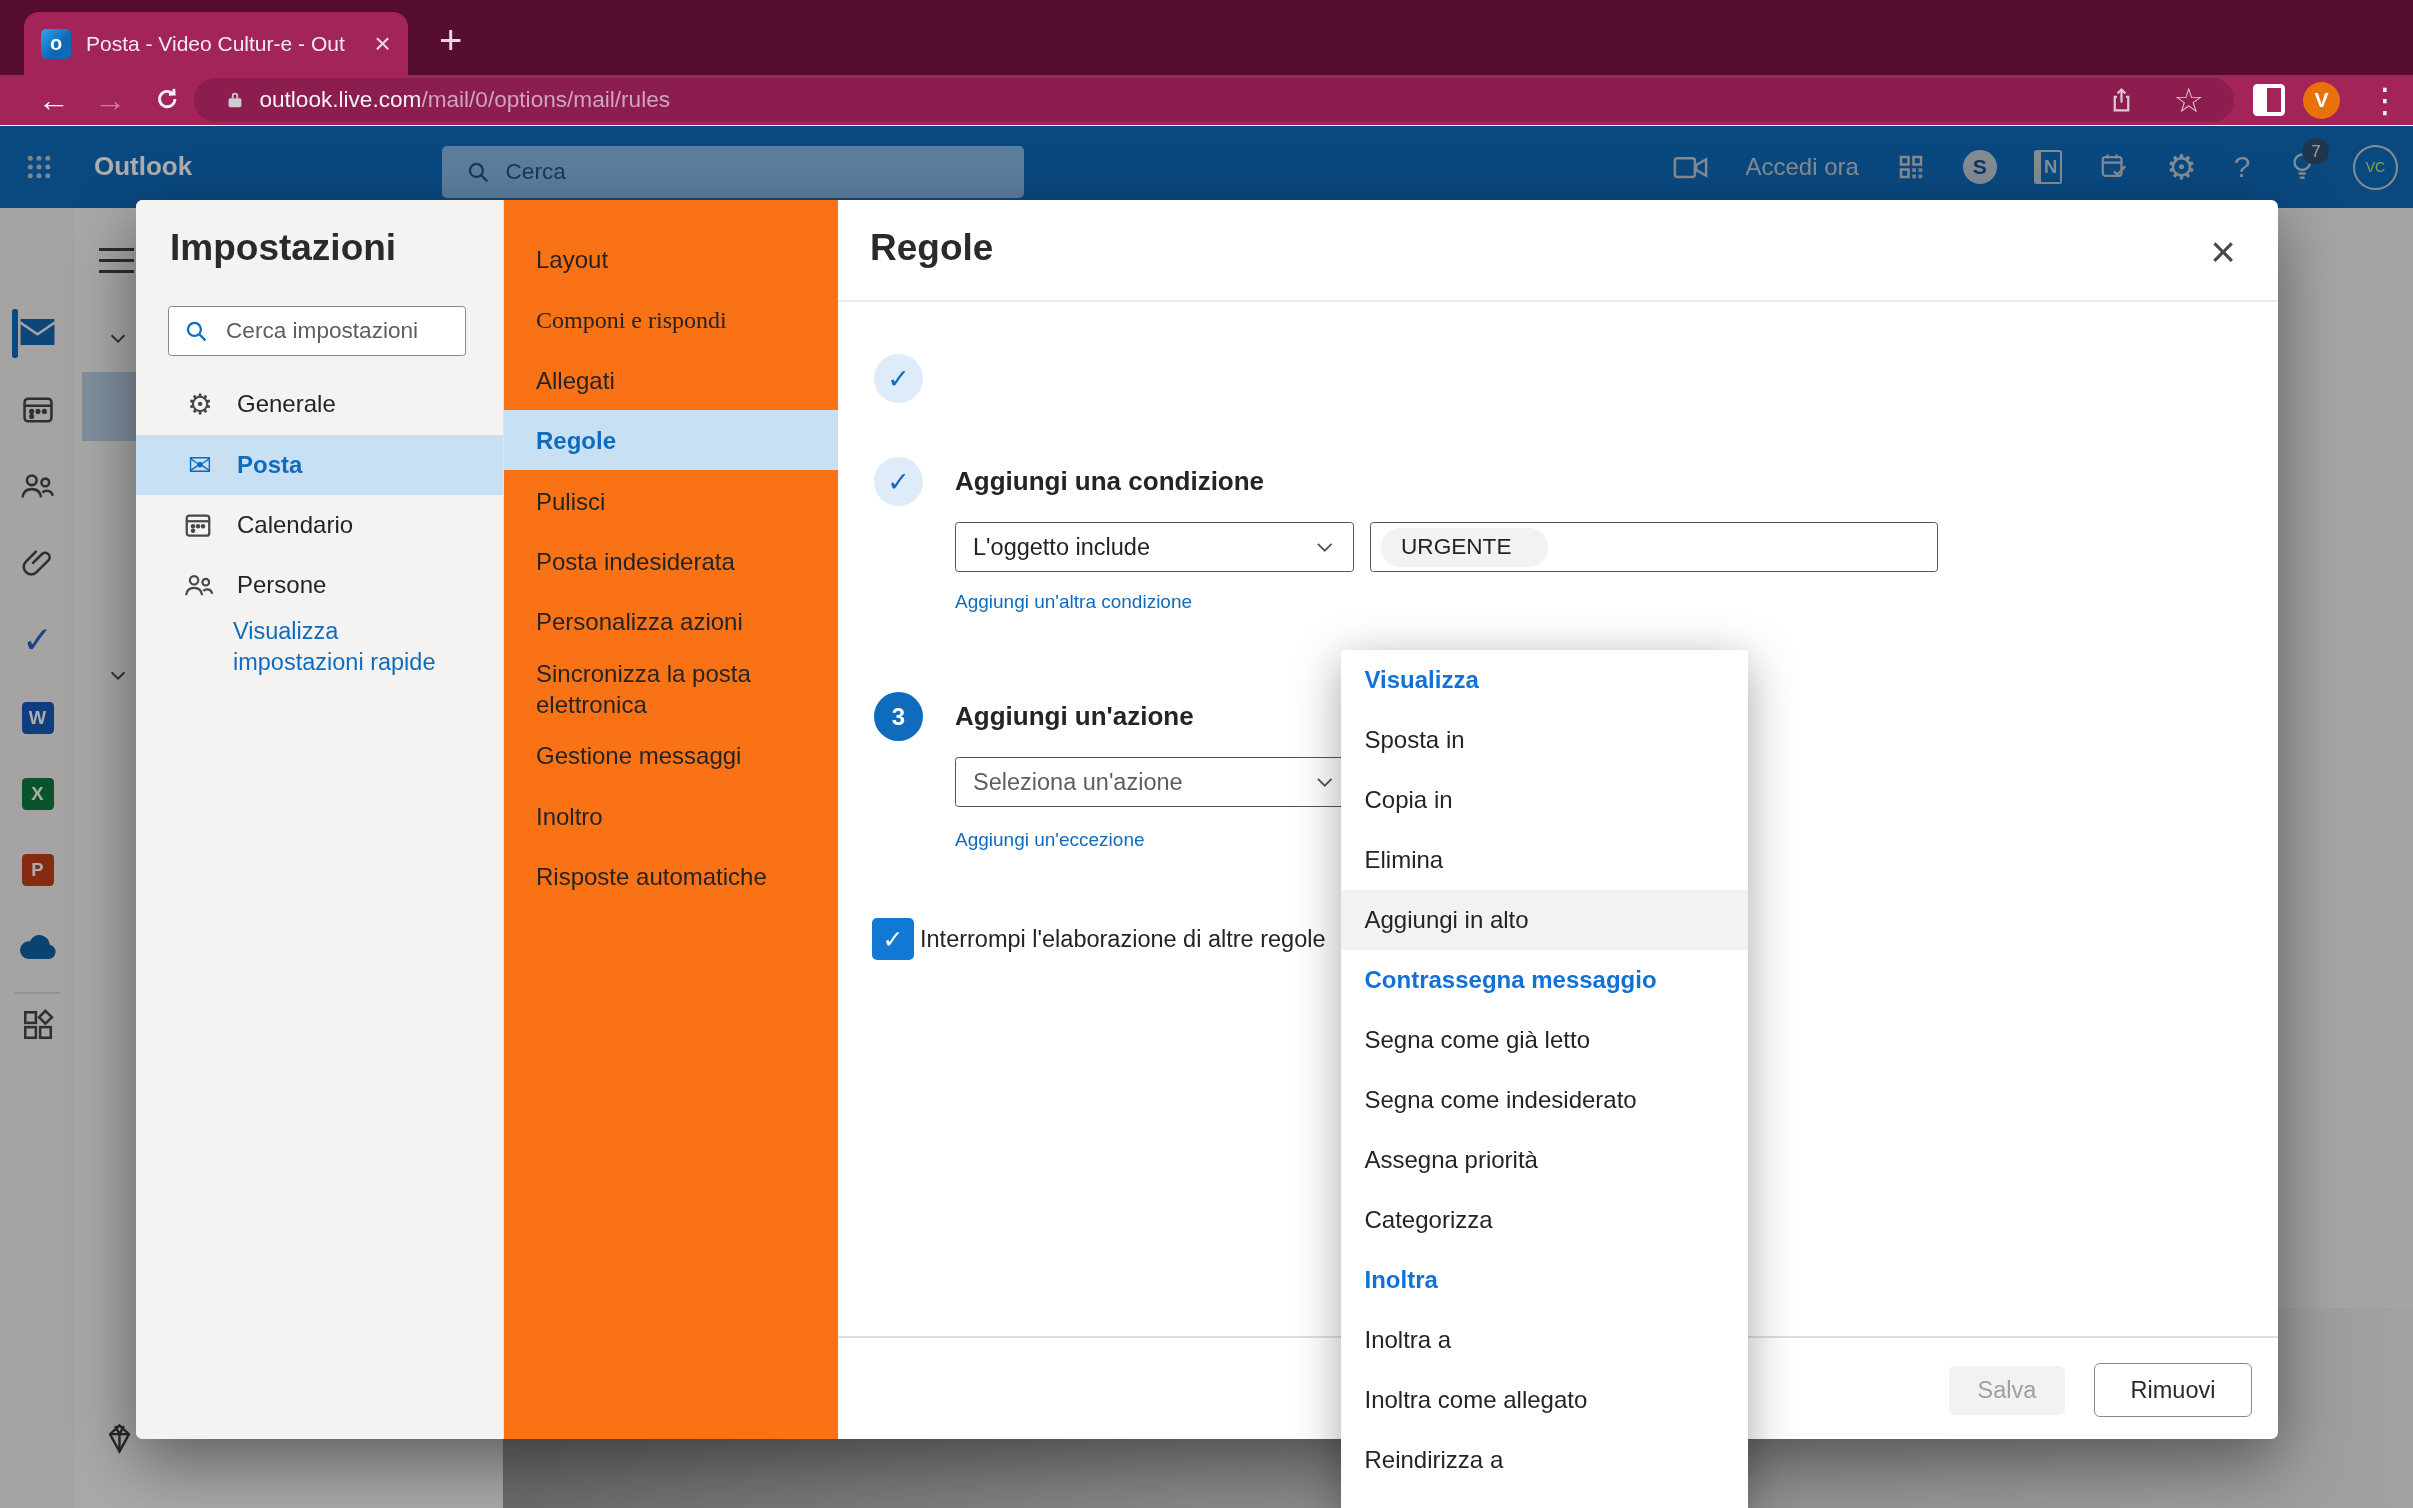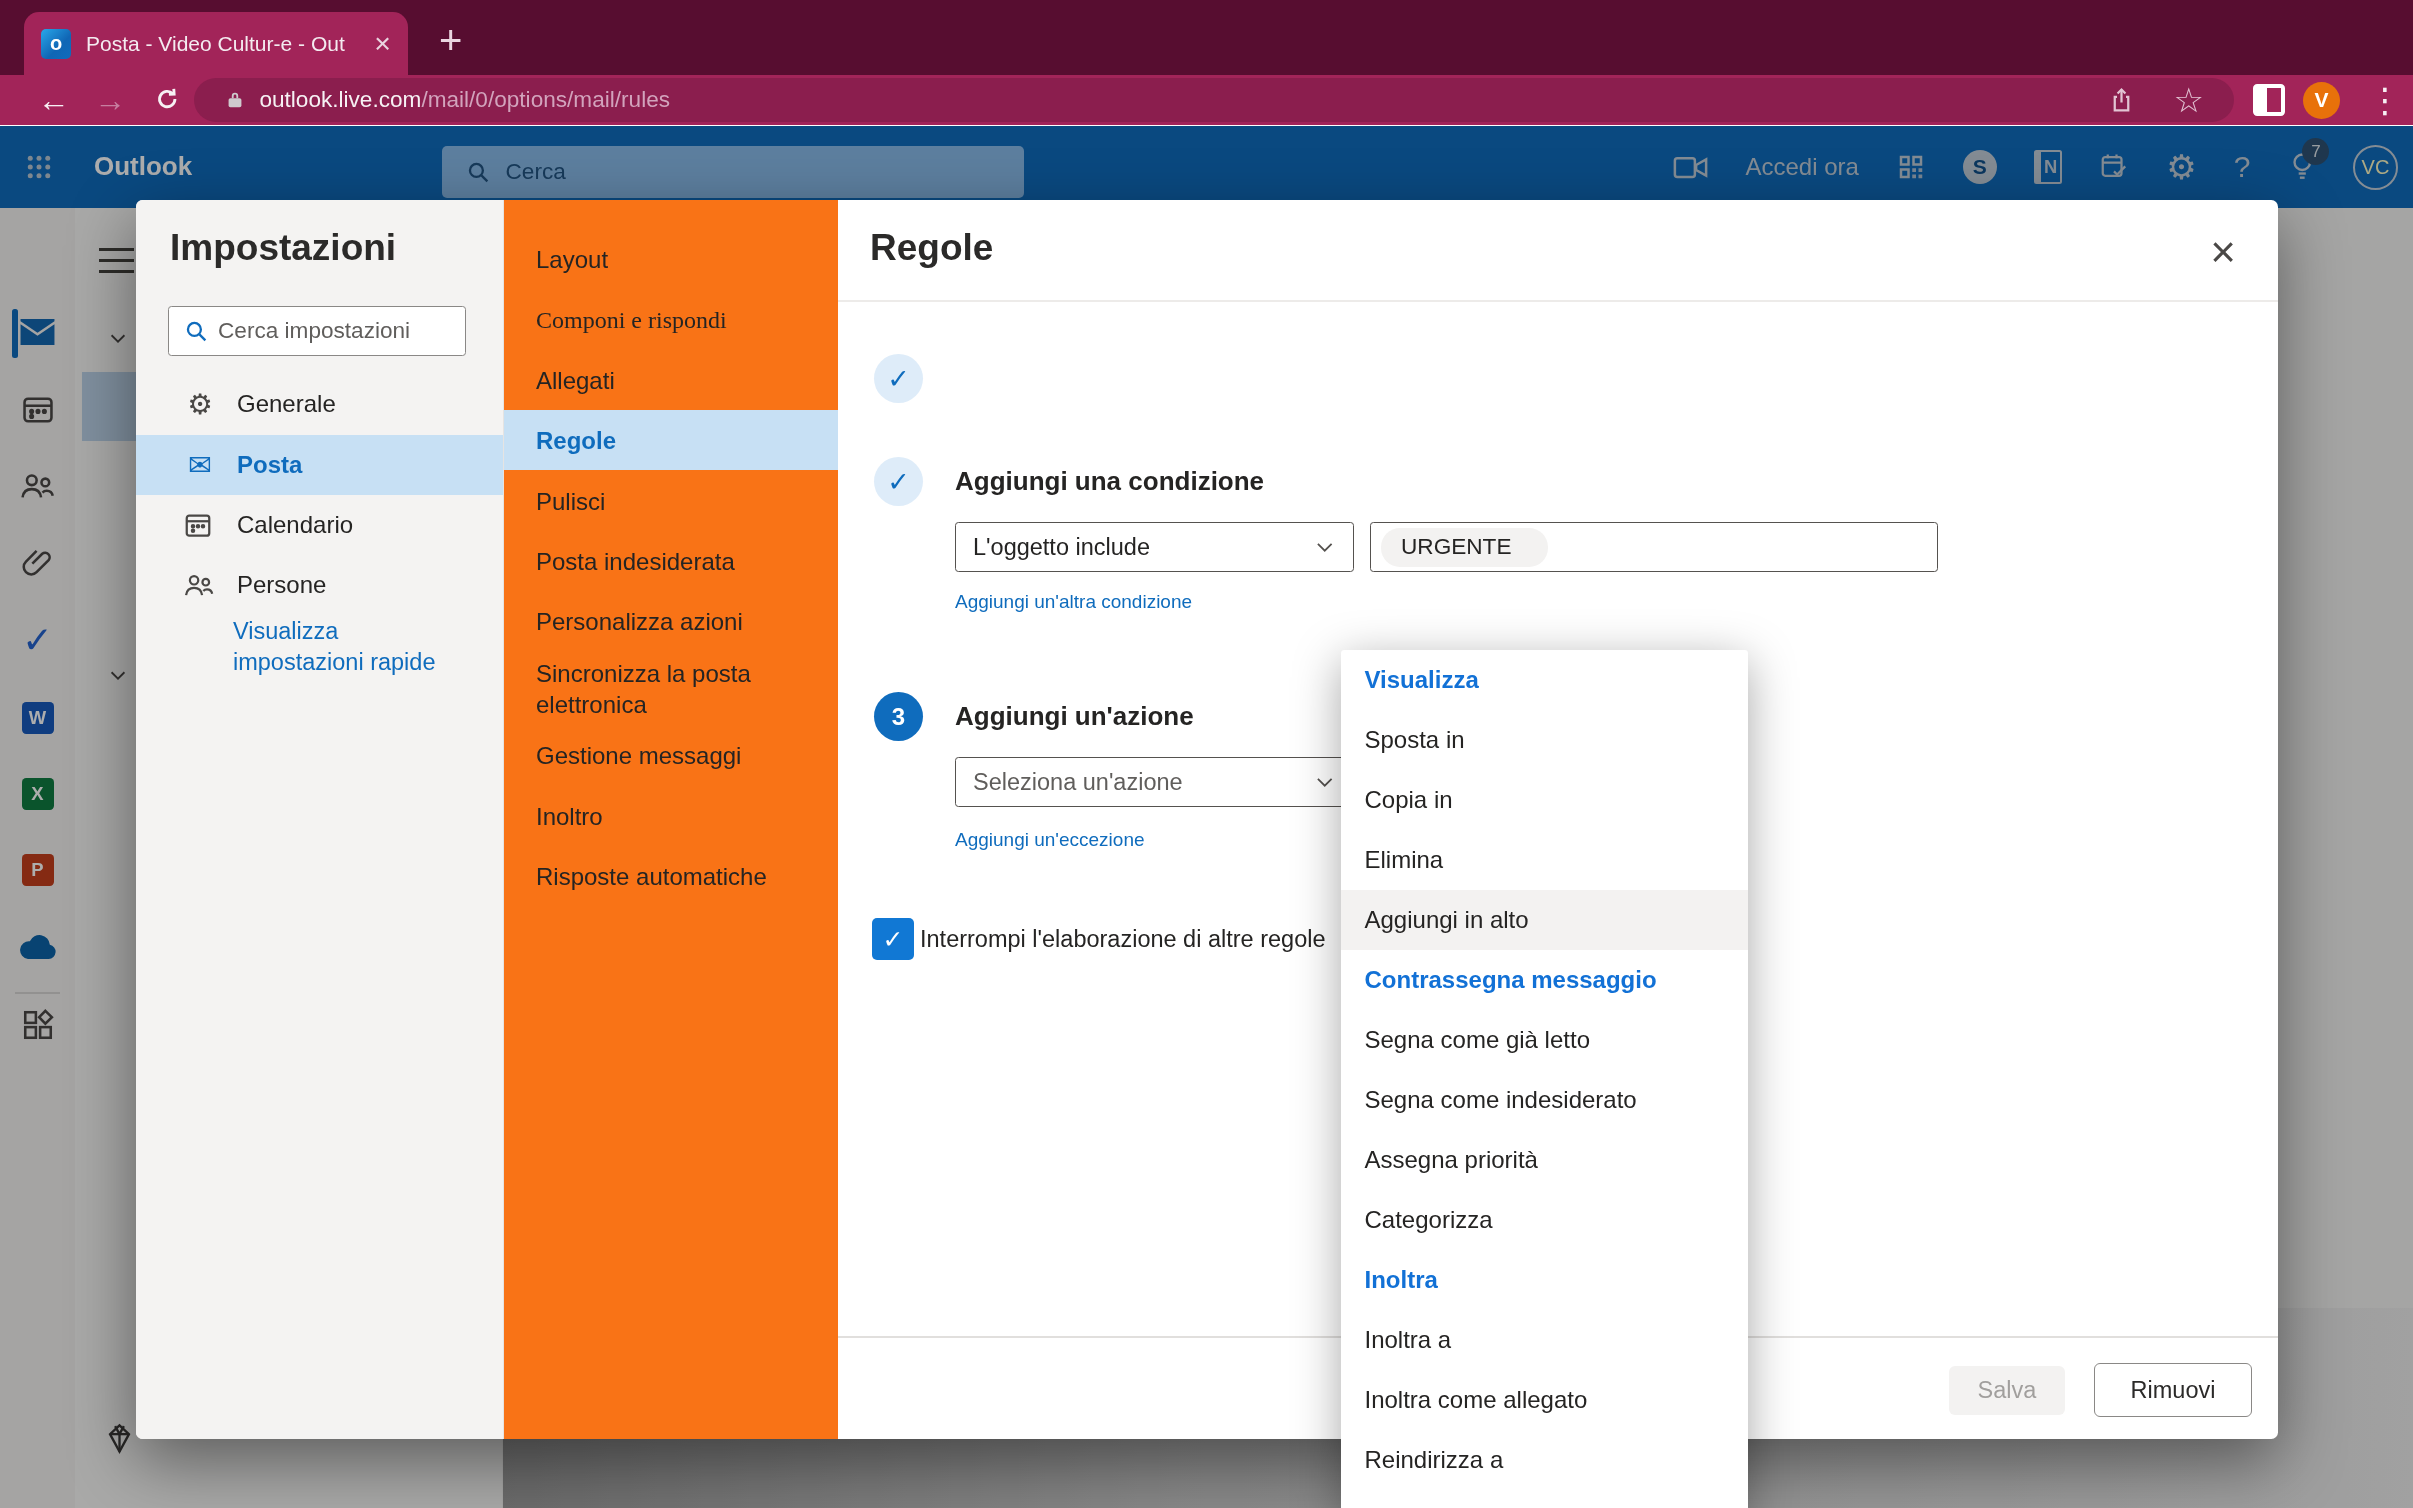--- a/index.html
+++ b/index.html
@@ -48,22 +48,22 @@
   .ow-right .txt { font-size:24px; }
   .skype { width:34px; height:34px; border-radius:50%; background:#c3cfda; color:#11518c; font-weight:bold;
            font-size:21px; display:flex; align-items:center; justify-content:center; }
   .onenote { width:28.5px; height:34px; border:2.5px solid #c3cfda; border-left-width:7.5px; border-radius:2.5px;
              color:#c3cfda; font-size:18.4px; font-weight:bold; display:flex; align-items:center; justify-content:center; }
   .gear-g { font-size:34px; line-height:34px; }
   .quest { font-size:30px; }
   .bulb-wrap { position:relative; }
   .badge { position:absolute; top:-11.7px; right:-13.4px; width:27px; height:27px; border-radius:50%;
            background:#2f5273; color:#dfe6ec; font-size:17px; display:flex; align-items:center; justify-content:center; }
-  .avatar-vc { width:45px; height:45px; border-radius:50%; border:2.5px solid #c3cfda; color:#fef9c3;
-               font-size:20px; display:flex; align-items:center; justify-content:center; }
+  .avatar-vc { width:45px; height:45px; border-radius:50%; border:2.5px solid #c3cfda; color:#bef264;
+               font-size:14px; display:flex; align-items:center; justify-content:center; }
 
   .rail { position:absolute; left:0; top:82px; width:75px; height:1301px; background:#f3f2f1; }
   .rail .ric { position:absolute; left:0; width:75px; display:flex; justify-content:center; }
   .sel-bar { position:absolute; left:11.7px; top:101px; width:5.9px; height:49px; background:#0f6cbd; border-radius:2.5px; }
   .tile { width:32px; height:32px; border-radius:4.2px; color:#fff; font-size:18.4px; font-weight:bold;
           display:flex; align-items:center; justify-content:center; }
   .rail-div { position:absolute; left:15px; top:784px; width:45px; height:1.7px; background:#d8d6d4; }
   .todo-check { color:#2564cf; font-size:37px; font-weight:bold; }
 
   .folderpane { position:absolute; left:75px; top:82px; width:427px; height:1301px; background:#faf9f8; }
@@ -82,21 +82,21 @@
 
   
   .dialog { position:absolute; left:136px; top:200px; width:2142px; height:1239px; background:#fff;
             border-radius:6.7px; box-shadow:0 22px 67px rgba(0,0,0,0.45); z-index:10; overflow:hidden; }
   .dlg-sidebar { position:absolute; left:0; top:0; width:367px; height:100%; background:#f4f3f2; }
   .dlg-midnav { position:absolute; left:367px; top:0; width:335px; height:100%; background:#f97316;
                 border-left:1.7px solid #e6e4e2; }
   .settings-title { position:absolute; left:34px; top:27px; font-size:37px; font-weight:600; color:#2b2a29; }
   .settings-search { position:absolute; left:32px; top:106px; width:298px; height:50px; background:#fff;
                      border:1.7px solid #8a8886; border-radius:3.4px; display:flex; align-items:center;
-                     padding-left:15px; gap:9px; }
+                     padding-left:15px; gap:17px; }
   .settings-search span { font-size:22.6px; color:#605e5c; }
   .cat-row { position:absolute; left:0; width:367px; height:60px; display:flex; align-items:center;
              padding-left:47px; gap:20px; font-size:24px; color:#252423; }
   .cat-row .cicon { width:34px; text-align:center; color:#4a4846; font-size:28.5px; }
   .cat-row.selected { background:#c7e0f4; color:#0f6cbd; font-weight:600; }
   .cat-row.selected .cicon { color:#0f6cbd; }
   .quick-link { position:absolute; left:97px; top:416px; width:235px; font-size:23.5px; line-height:31px; color:#0f6cbd; }
   .nav-row { position:absolute; left:0; width:334px; min-height:60px; display:flex; align-items:center;
              padding:0 17px 0 32px; font-size:24px; color:#252423; line-height:31px; }
   .nav-row.selected { background:#c7e0f4; color:#0f6cbd; font-weight:600; }

